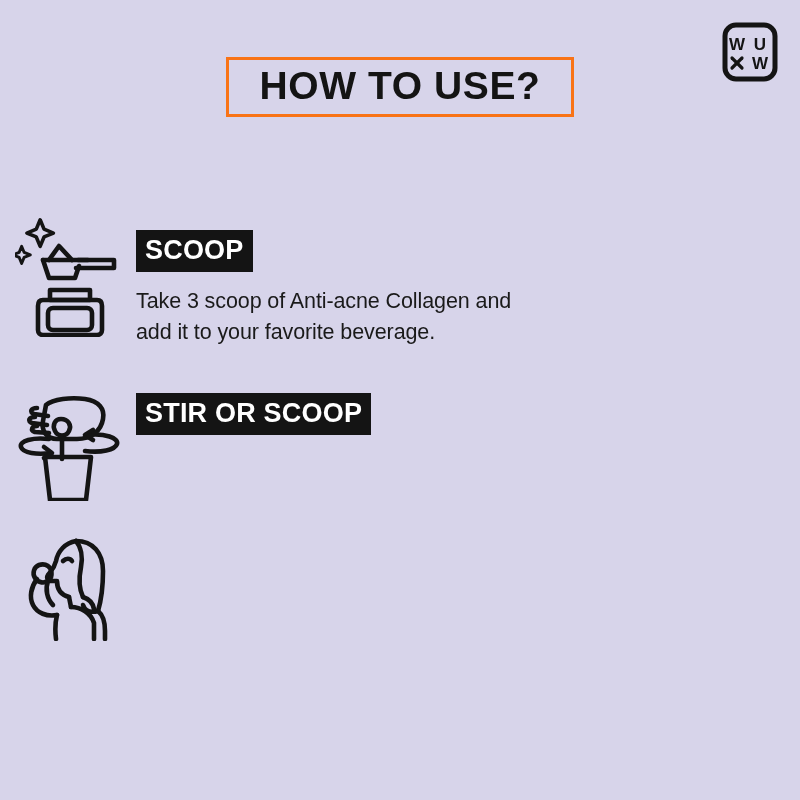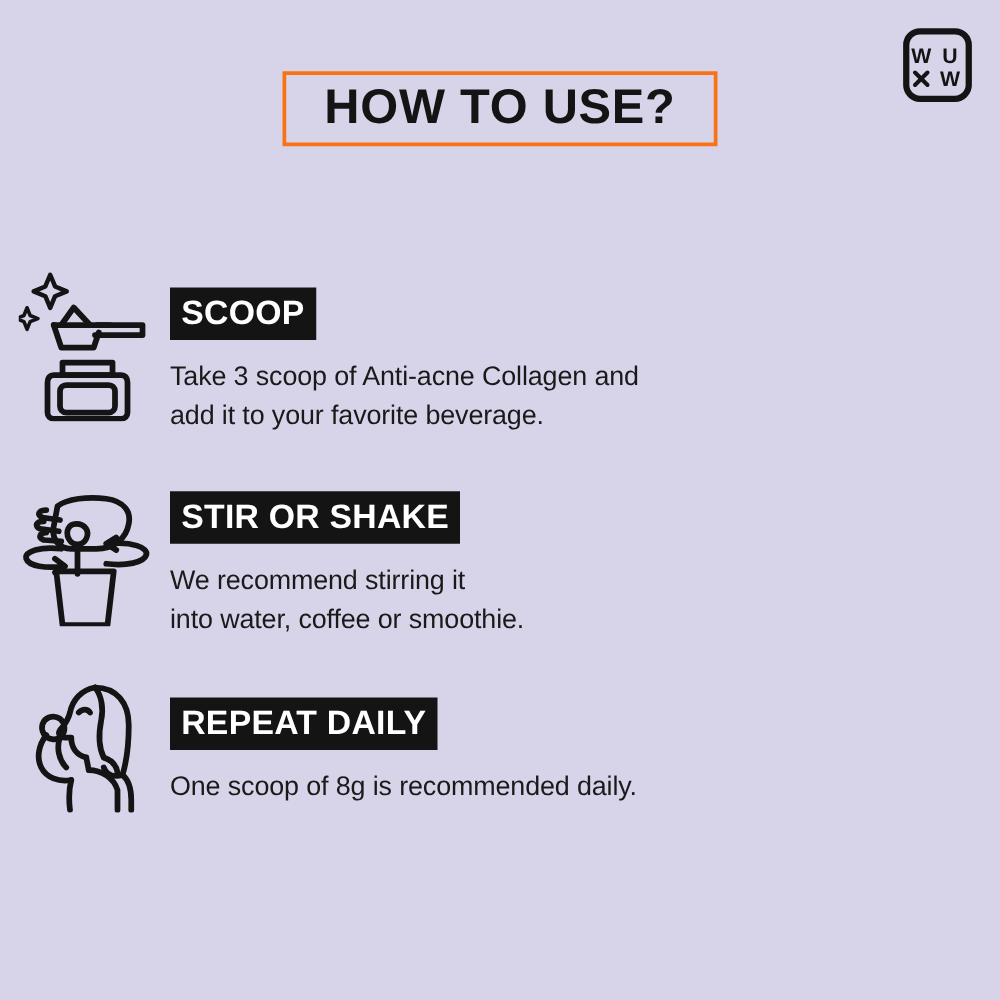--- a/index.html
+++ b/index.html
@@ -178,23 +178,21 @@
 
           <path d="M46 36 C40 36 37 42 40 48 C43 54 51 54 54 48 C57 42 53 36 46 36 Z" transform="translate(0,2)"></path>
           <path d="M47 56 L47 78"></path>
 
           <path d="M30 76 L76 76 L71 119 L35 119 Z"></path>
           <path d="M32 92 L74 92" stroke-width="0"></path>
         </g>
       </svg>
     </div>
     <div class="step-body">
-      <div class="badge">STIR OR SHAKE</div>
-      <div class="desc">We recommend stirring it
-into water, coffee or smoothie.</div>
+      <div class="badge">STIR OR SCOOP</div>
     </div>
   </div>
 
   <div class="step step-3">
     <div class="step-icon">
       <svg viewBox="0 0 110 110" width="110" height="110" aria-hidden="true">
         <g fill="none" stroke="#141414" stroke-width="4.6" stroke-linejoin="round" stroke-linecap="round">
 
           <path d="M61 10 C78 10 88 22 88 40 C88 58 86 70 83 80"></path>
           <path d="M83 80 C76 82 70 80 68 74"></path>
@@ -215,19 +213,15 @@
           <path d="M33 50 C30 58 32 68 38 74"></path>
 
           <path d="M42 84 C40 92 40 100 41 108"></path>
           <path d="M56 76 C66 76 76 82 79 92 L79 108"></path>
           <path d="M83 80 C88 84 90 92 90 100 L90 108"></path>
 
           <path d="M68 66 C74 68 78 72 79 78"></path>
         </g>
       </svg>
     </div>
-    <div class="step-body">
-      <div class="badge">REPEAT DAILY</div>
-      <div class="desc">One scoop of 8g is recommended daily.</div>
-    </div>
   </div>
 
 </div>
 
 </body></html>

